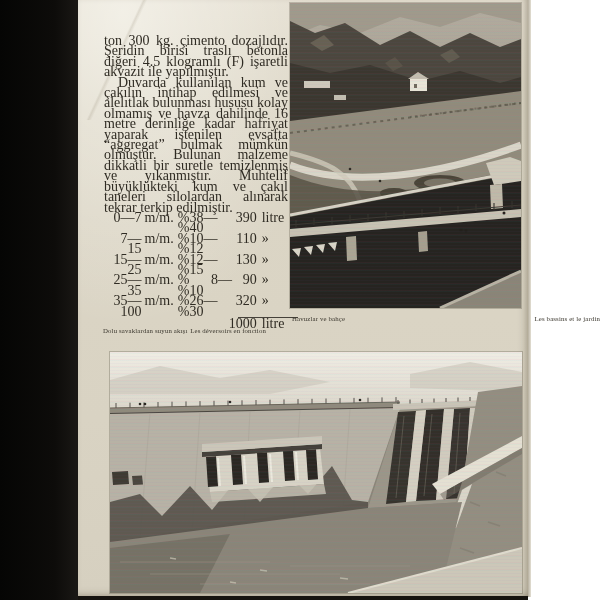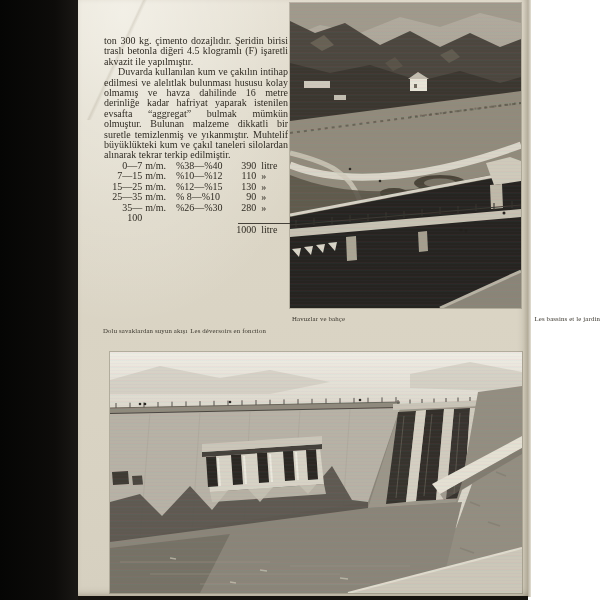--- a/index.html
+++ b/index.html
@@ -12,21 +12,21 @@
              background:linear-gradient(90deg,#b5ae9e,#e4e0d4);}
   .paper{position:absolute;left:78px;top:0;width:450px;height:596px;
          background:
            radial-gradient(ellipse at 10% 2%, rgba(255,255,250,.55), rgba(255,255,250,0) 38%),
            linear-gradient(180deg,#e3ddcf 0%,#dcd6c6 18%,#d9d3c3 70%,#d6d0c0 100%);
          box-shadow: inset -7px 0 9px -6px rgba(95,85,62,.5), inset 0 -6px 8px -6px rgba(95,85,62,.45);}
   .crease{position:absolute;left:0;top:0;width:210px;height:120px;pointer-events:none;
           background:linear-gradient(115deg, rgba(0,0,0,0) 58px, rgba(120,108,84,.16) 60px, rgba(0,0,0,0) 63px);}
   
   .text-col{position:absolute;left:26px;top:36px;width:184px;color:#2f2b23;
-            font-size:10px;line-height:10.4px;text-align:justify;}
+            font-size:14px;line-height:10.4px;text-align:justify;}
   .text-col p{margin:0;}
   .indent{text-indent:14px;}
   .mix-intro{margin:2px 0 1px 0;text-indent:14px;}
   .mix-table{margin:0 0 2px 0;padding-left:6px;}
   .t-row{display:flex;line-height:10.4px;justify-content:flex-end;}
   .c-range{width:36px;text-align:right;}
   .c-mm{width:30px;padding-left:3px;}
   .c-pct{width:62px;padding-left:4px;font-family:Liberation Serif, serif;}
   .c-amt{width:28px;text-align:right;}
   .c-unit{width:30px;padding-left:5px;}
@@ -88,21 +88,21 @@
           <span class="c-range">25—35</span>
           <span class="c-mm">m/m.</span>
           <span class="c-pct">% 8—%10</span>
           <span class="c-amt">90</span>
           <span class="c-unit">»</span>
         </div>
         <div class="t-row">
           <span class="c-range">35—100</span>
           <span class="c-mm">m/m.</span>
           <span class="c-pct">%26—%30</span>
-          <span class="c-amt">280</span>
+          <span class="c-amt">320</span>
           <span class="c-unit">»</span>
         </div>
         <div class="t-rule"></div>
         <div class="t-row">
           <span class="c-range"></span>
           <span class="c-mm"></span>
           <span class="c-pct"></span>
           <span class="c-amt">1000</span>
           <span class="c-unit">litre</span>
         </div>

